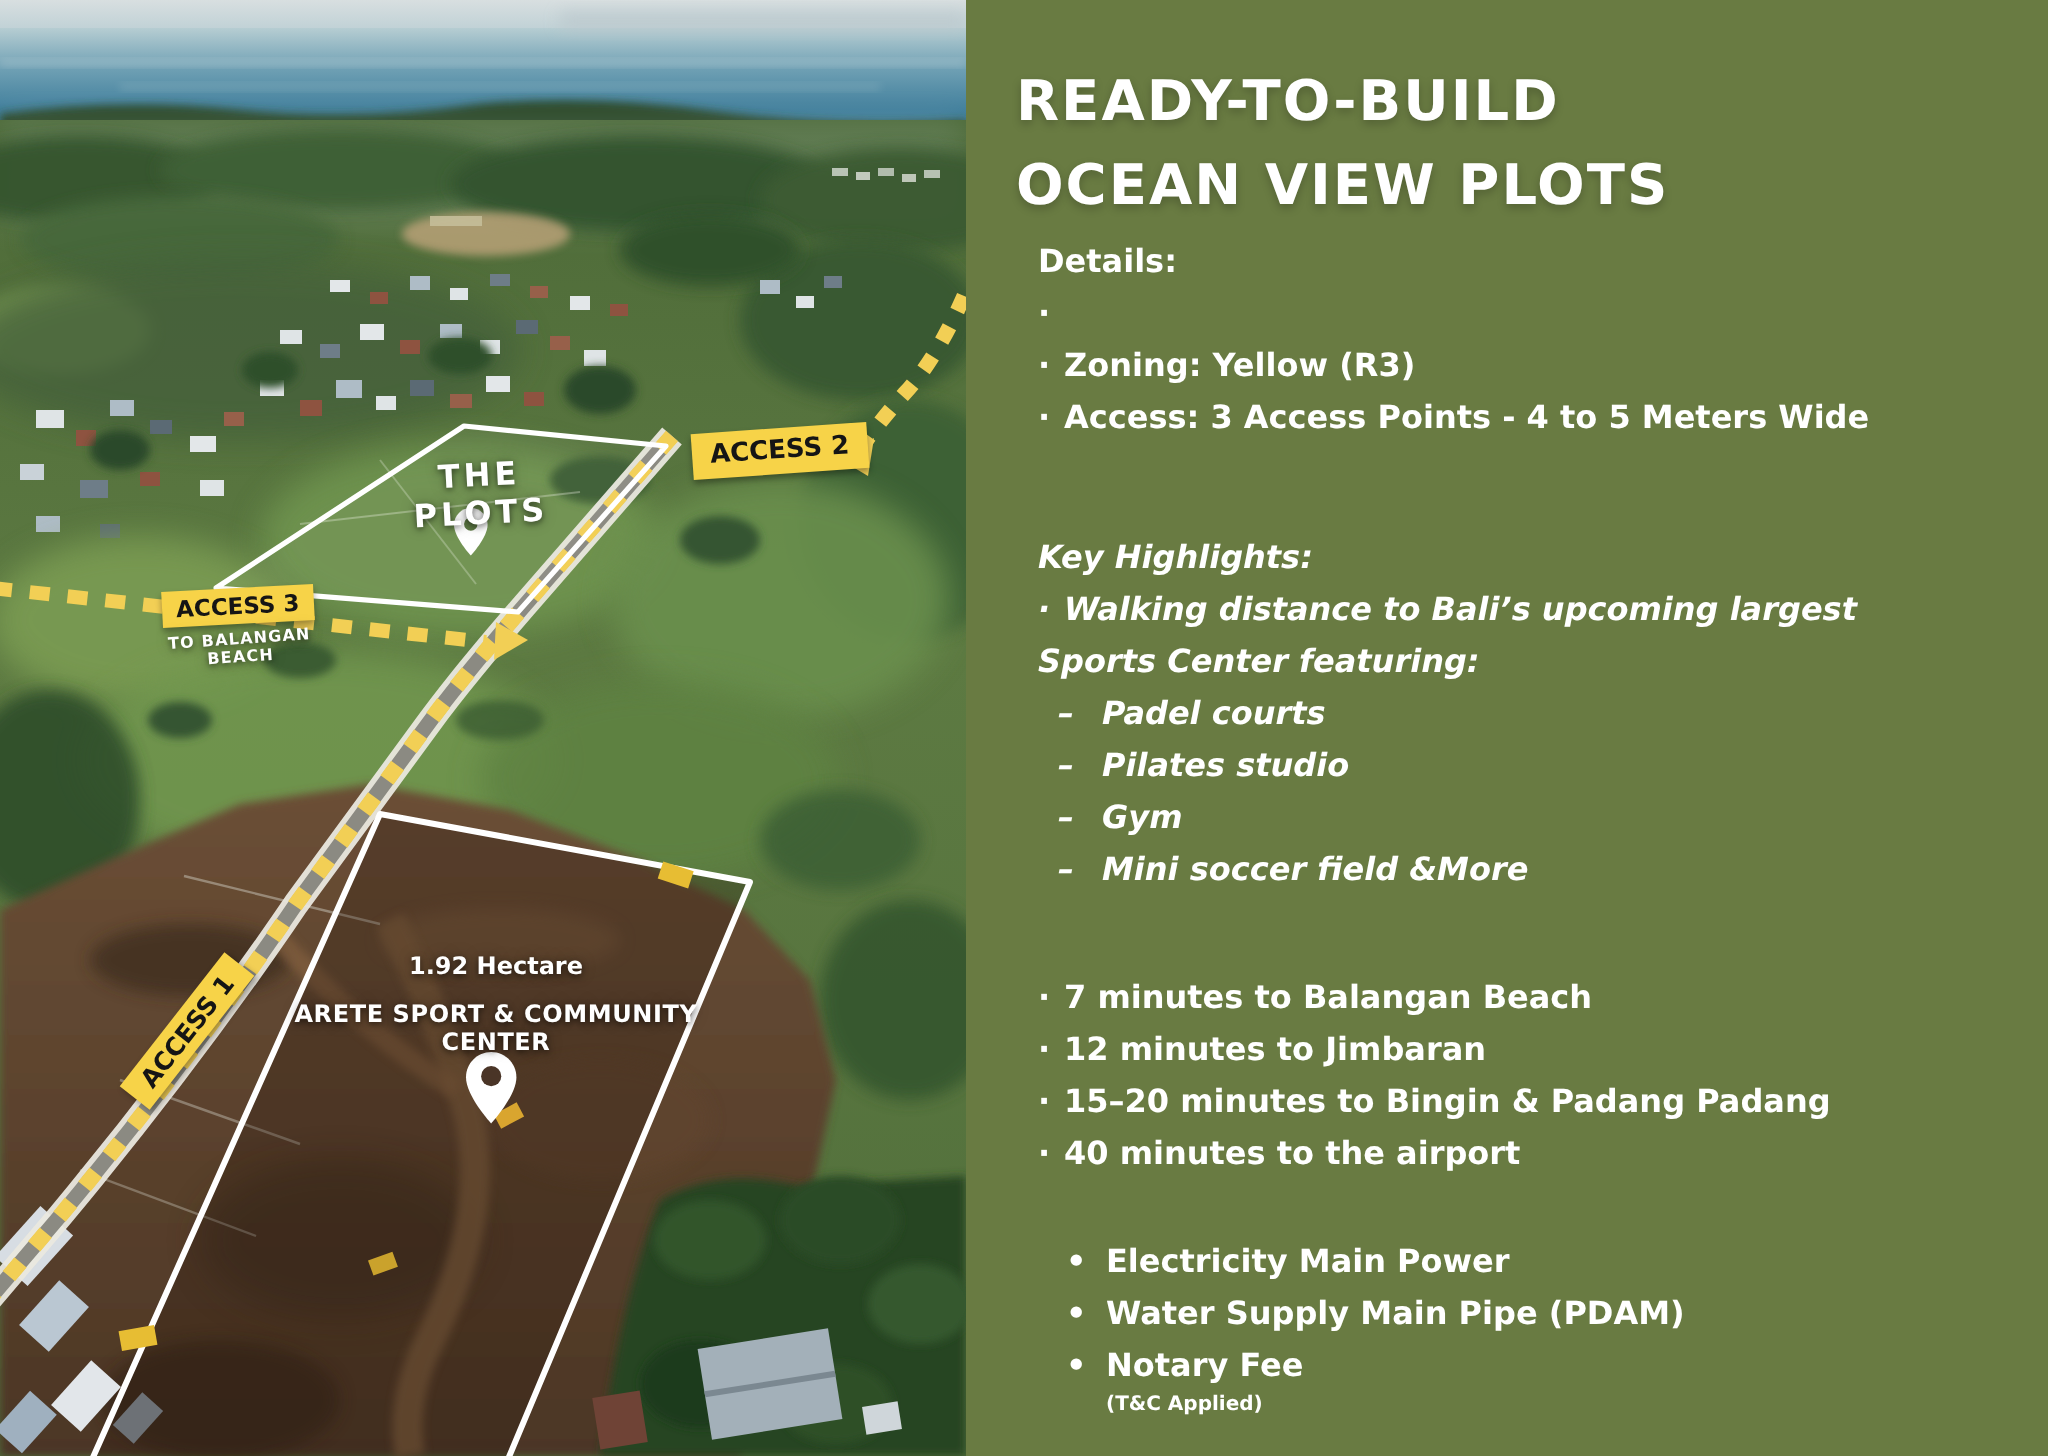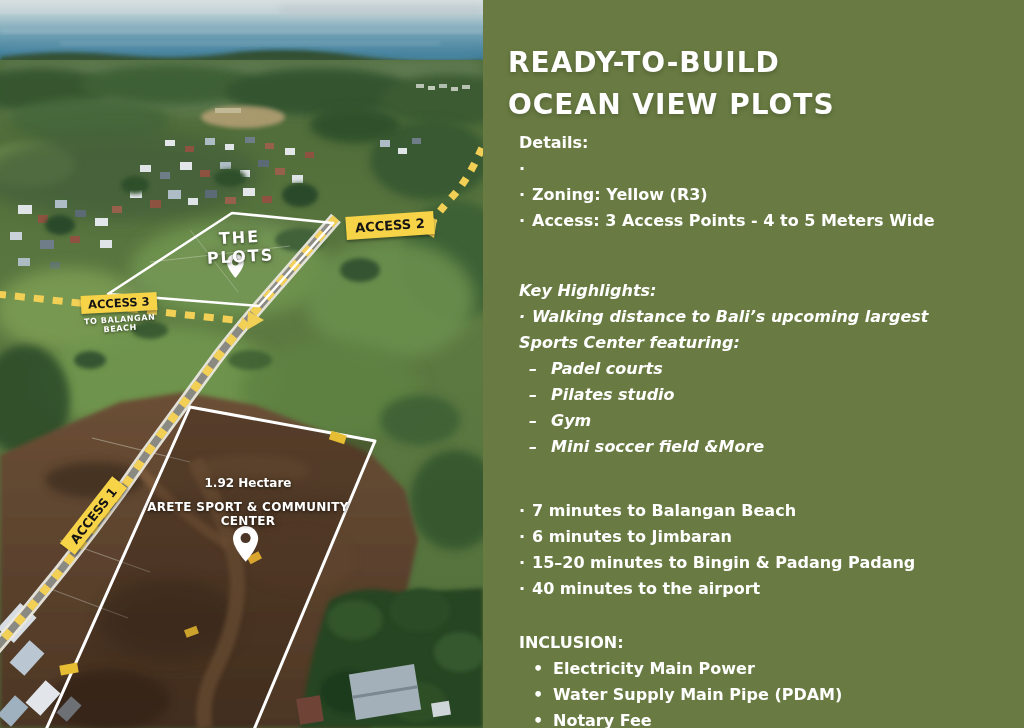--- a/index.html
+++ b/index.html
@@ -13,21 +13,21 @@
   .plots-label{left:183px;top:228px;width:114px;font-size:16px;letter-spacing:2px;transform:rotate(-3deg);}
   .arete-title{left:126px;top:500px;width:244px;font-size:12px;letter-spacing:.3px;}
   .arete-area{left:126px;top:476px;width:244px;font-size:12px;}
   .a3sub{left:68px;top:315px;width:104px;font-size:8px;letter-spacing:.6px;transform:rotate(-4deg);}
   .badge{position:absolute;background:#f7d348;color:#151515;font-weight:800;
          box-shadow:0 2px 3px rgba(0,0,0,.35);white-space:nowrap;}
   .badge.a2{left:346px;top:214px;font-size:13px;padding:4px 9px;transform:rotate(-4deg);}
   .badge.a3{left:81px;top:294px;font-size:11.5px;padding:2px 7px;transform:rotate(-3deg);}
   .badge.a1{left:51px;top:506px;font-size:12.5px;padding:2px 9px;transform:rotate(-52deg);transform-origin:center;}
   
-  .panel{flex:1;color:#fff;padding:12px 22px 0 25px;box-sizing:border-box;}
+  .panel{flex:1;color:#fff;padding:0 22px 0 25px;box-sizing:border-box;}
   .panel h1{margin:30px 0 0;font-size:28px;line-height:42px;font-weight:800;letter-spacing:1px;
             text-shadow:0 2px 5px rgba(0,0,0,.22);}
   .sec .h{font-size:16px;font-weight:700;line-height:26px;margin-left:11px;}
   .li{display:flex;font-size:16px;font-weight:700;line-height:26px;margin-left:11px;}
   .li .mk{flex:0 0 13px;}
   .li.dash{margin-left:21px;}
   .li.dash .mk{flex:0 0 22px;}
   .li.bullet{margin-left:25px;}
   .li.bullet .mk{flex:0 0 20px;}
   .details{margin-top:4px;}
@@ -307,34 +307,33 @@
       </div>
     </section>
 
     <section class="sec distances">
       <div class="li">
         <span class="mk">·</span>
         <span>7 minutes to Balangan Beach</span>
       </div>
       <div class="li">
         <span class="mk">·</span>
-        <span>6 minutes to Jimbaran</span>
+        <span>12 minutes to Jimbaran</span>
       </div>
       <div class="li">
         <span class="mk">·</span>
         <span>15–20 minutes to Bingin &amp; Padang Padang</span>
       </div>
       <div class="li">
         <span class="mk">·</span>
         <span>40 minutes to the airport</span>
       </div>
     </section>
 
     <section class="sec inclusion">
-      <div class="h">INCLUSION:</div>
       <div class="li bullet">
         <span class="mk">•</span>
         <span>Electricity Main Power</span>
       </div>
       <div class="li bullet">
         <span class="mk">•</span>
         <span>Water Supply Main Pipe (PDAM)</span>
       </div>
       <div class="li bullet">
         <span class="mk">•</span>

